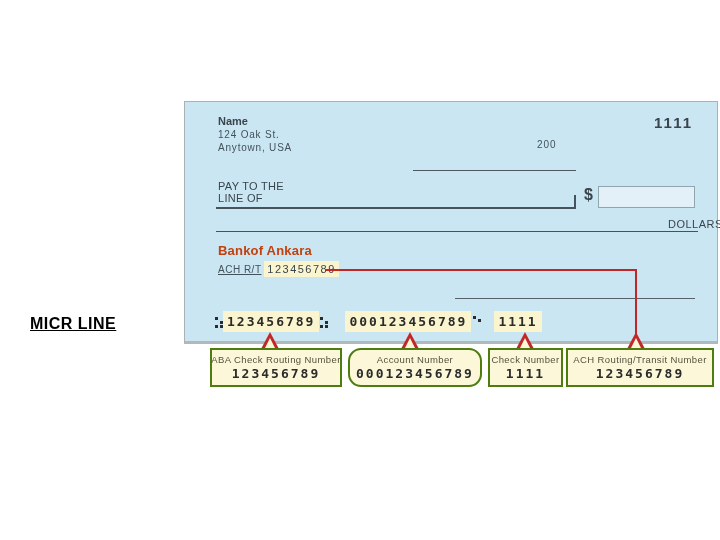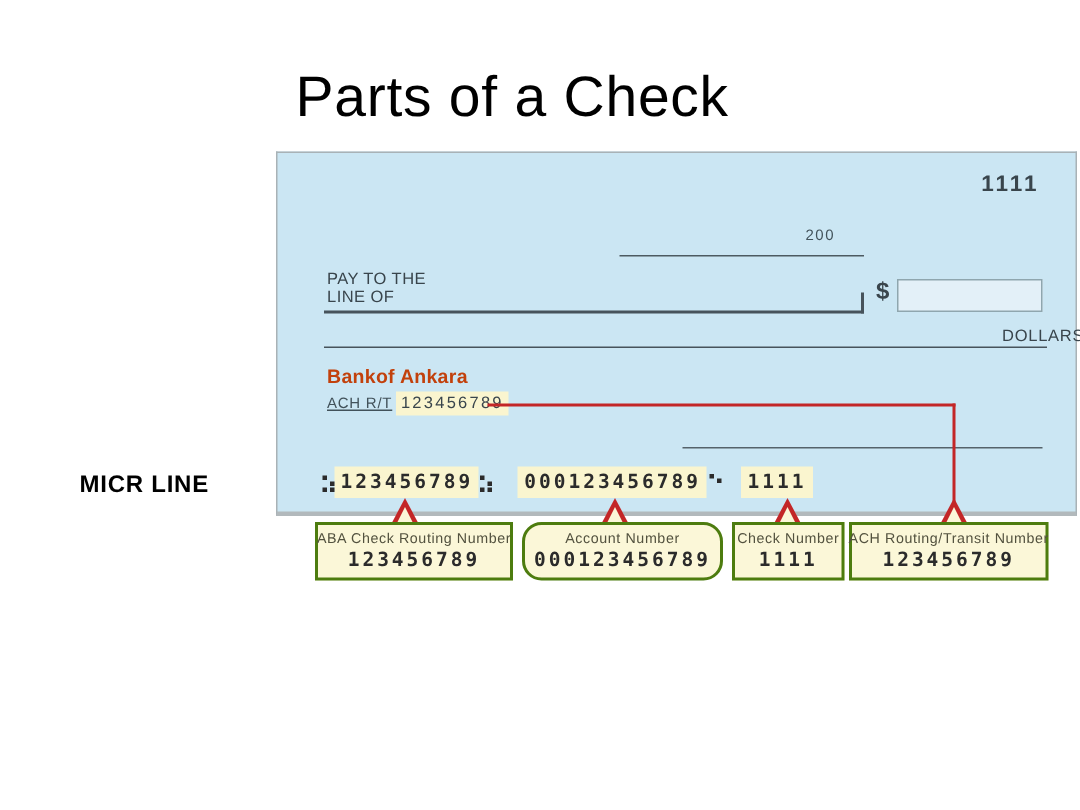--- a/index.html
+++ b/index.html
@@ -4,36 +4,36 @@
 <style>
   html,body { margin:0; padding:0; }
   body { width:720px; height:540px; background:#ffffff; position:relative;
          font-family:"Liberation Sans", sans-serif; overflow:hidden; }
 
   .slide { position:absolute; left:0; top:0; width:720px; height:540px; background:#ffffff; }
 
   .title { position:absolute; left:197px; top:44px; margin:0;
            font-size:38px; font-weight:400; color:#000; letter-spacing:0.5px; }
 
-  .micr-label { position:absolute; left:53px; top:315px;
-                font-size:16px; font-weight:700; color:#000; letter-spacing:0.5px; }
+  .micr-label { position:absolute; left:30px; top:315px;
+                font-size:16px; font-weight:700; color:#000; letter-spacing:0.5px;text-decoration:underline; }
 
   
   .check { position:absolute; left:184px; top:101px; width:534px; height:243px;
            background:#cbe6f3; border:1px solid #a9b2b6; border-bottom:3px solid #b2b9bc;
            box-sizing:border-box; color:#3a464d; }
 
   .payer { position:absolute; left:33px; top:13px; line-height:13px; }
   .payer-name { font-size:11px; font-weight:700; color:#39454c; }
   .payer-addr { font-size:10px; font-weight:400; letter-spacing:0.8px; color:#42525a; }
 
   .check-number-top { position:absolute; right:24px; top:12px;
                       font-size:15px; font-weight:700; letter-spacing:2px; color:#39454c; }
 
-  .date-value { position:absolute; left:352px; top:50px; font-size:10px; letter-spacing:1px; color:#42525a; }
+  .date-value { position:absolute; left:352px; top:37px; font-size:10px; letter-spacing:1px; color:#42525a; }
   .date-line  { position:absolute; left:228px; top:68px; width:163px; height:1px; background:#4d5a61; }
 
   .payto { position:absolute; left:33px; top:78px; font-size:11px; font-weight:400;
            line-height:12px; color:#39454c; letter-spacing:0.3px; }
 
   .payee-line { position:absolute; left:31px; top:93px; width:358px; height:12px;
                 border-bottom:2px solid #47535b; border-right:2px solid #47535b; }
 
   .dollar-sign { position:absolute; left:399px; top:84px; font-size:16px; font-weight:700; color:#39454c; }
 
@@ -82,26 +82,30 @@
   .pointer::before { content:""; position:absolute; left:0; top:0; border-left:9px solid transparent;
                      border-right:9px solid transparent; border-bottom:17px solid #c32627; }
   .pointer::after  { content:""; position:absolute; left:3px; top:6px; border-left:6px solid transparent;
                      border-right:6px solid transparent; border-bottom:12px solid #fbf7d8; }
 </style>
 </head>
 <body>
 
 <div class="slide">
 
-  <h1 class="title">Parts of a Check</h1>
 
   <div class="micr-label">MICR LINE</div>
 
   <div class="check">
 
+    <div class="payer">
+      <div class="payer-name">Name</div>
+      <div class="payer-addr">124 Oak St.</div>
+      <div class="payer-addr">Anytown, USA</div>
+    </div>
 
     <div class="check-number-top">1111</div>
 
     <div class="date-value">200</div>
     <div class="date-line"></div>
 
     <div class="payto">
       <div>PAY TO THE</div>
       <div>LINE OF</div>
     </div>
@@ -152,18 +156,18 @@
   <div class="callout" style="left:348px; width:134px;border-radius:13px;">
     <div class="callout-label">Account Number</div>
     <div class="callout-value">000123456789</div>
   </div>
 
   <div class="callout" style="left:488px; width:75px;">
     <div class="callout-label">Check Number</div>
     <div class="callout-value">1111</div>
   </div>
 
-  <div class="callout" style="left:566px; width:133px;">
+  <div class="callout" style="left:566px; width:148px;">
     <div class="callout-label">ACH Routing/Transit Number</div>
     <div class="callout-value">123456789</div>
   </div>
 
 </div>
 
 </body></html>

